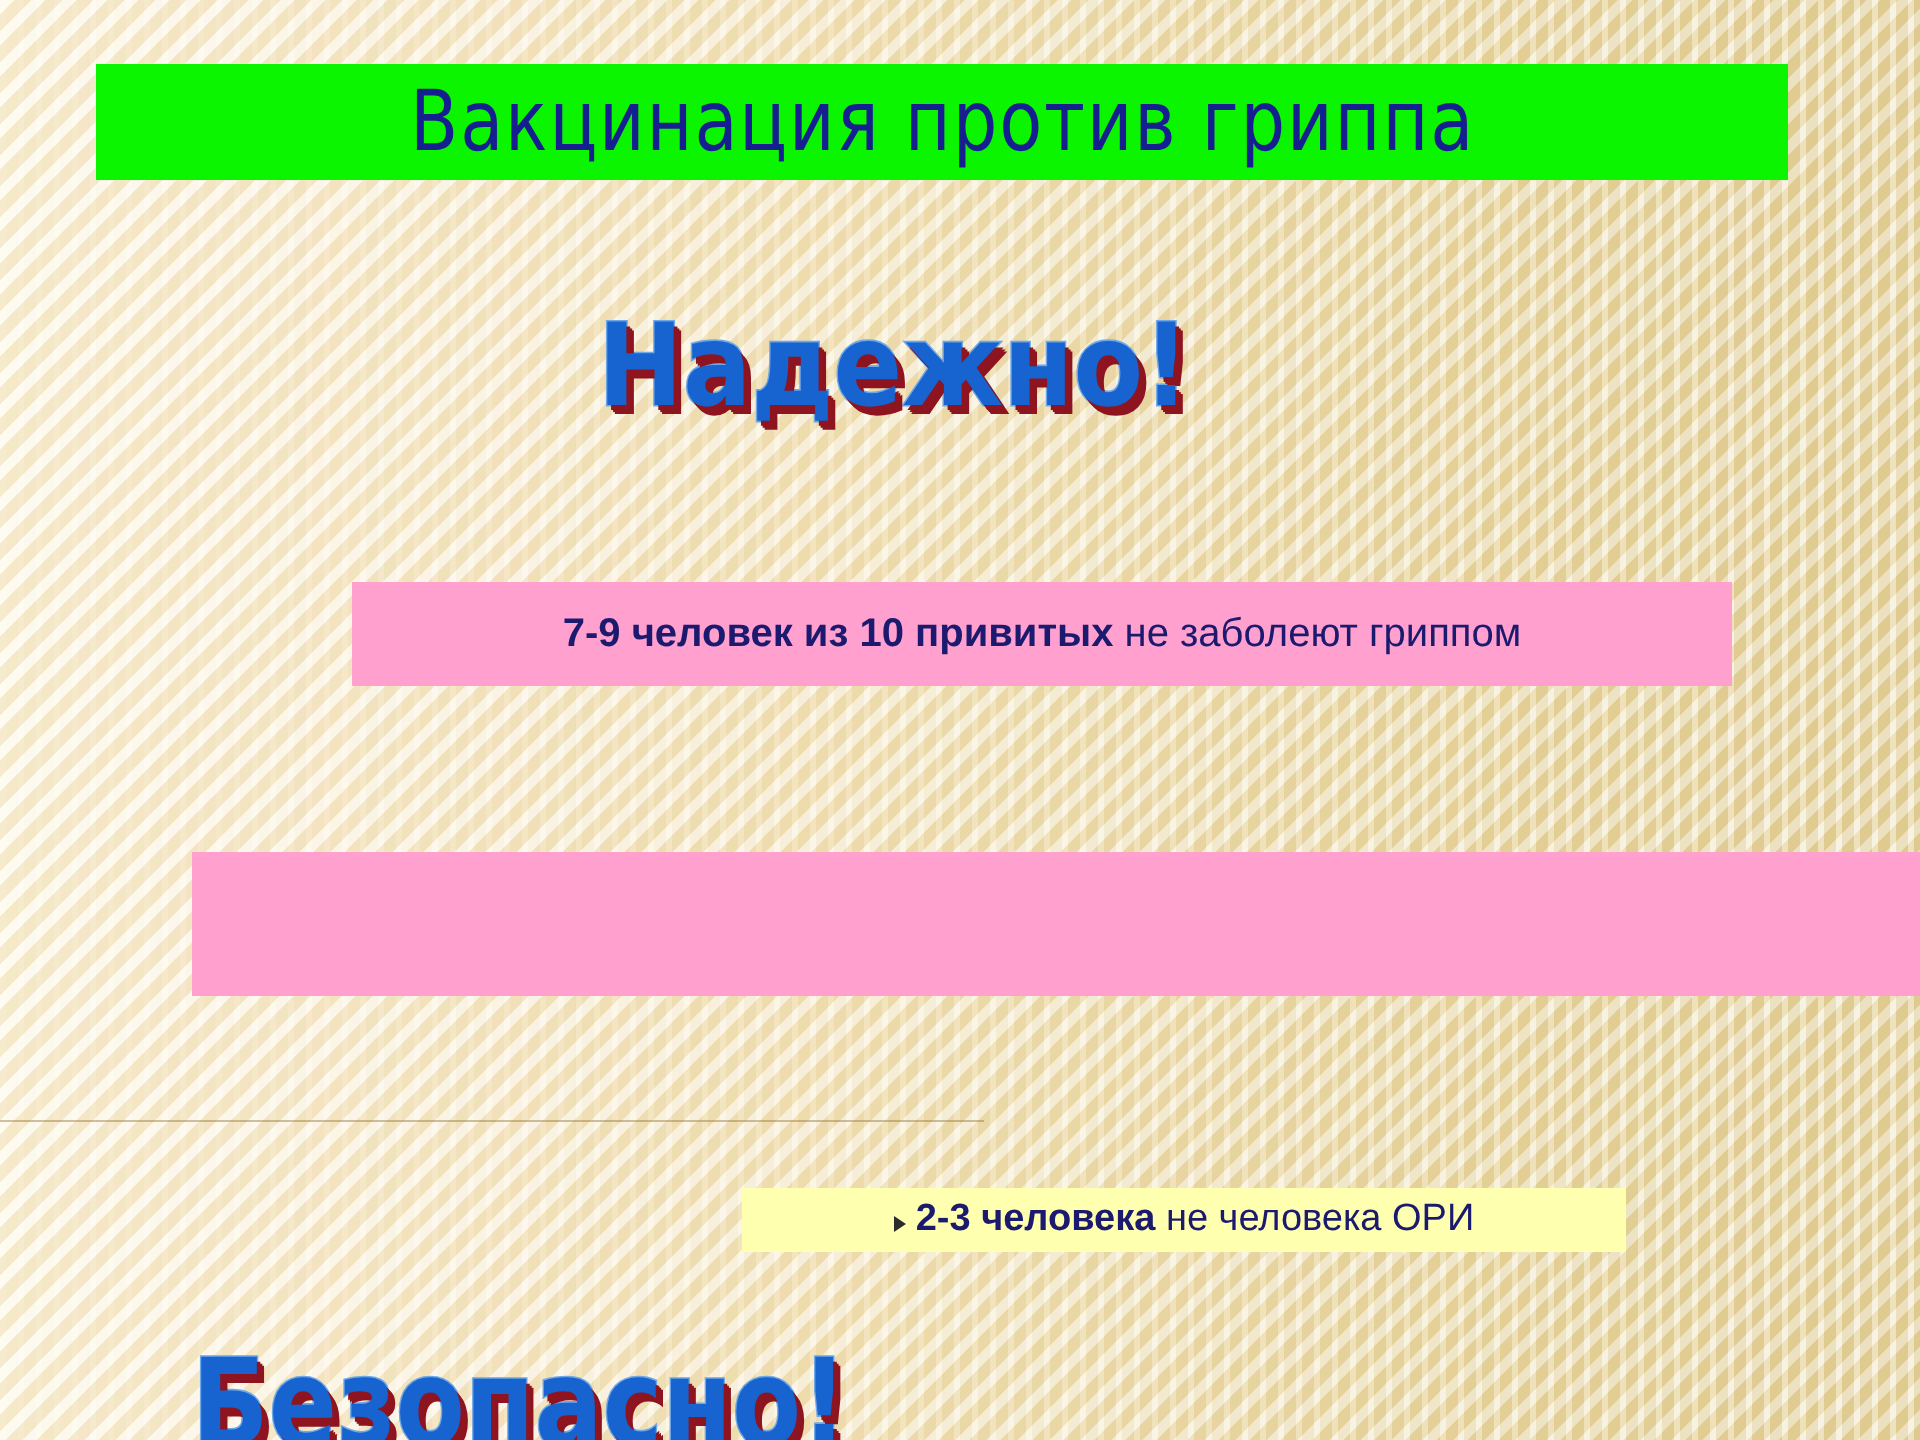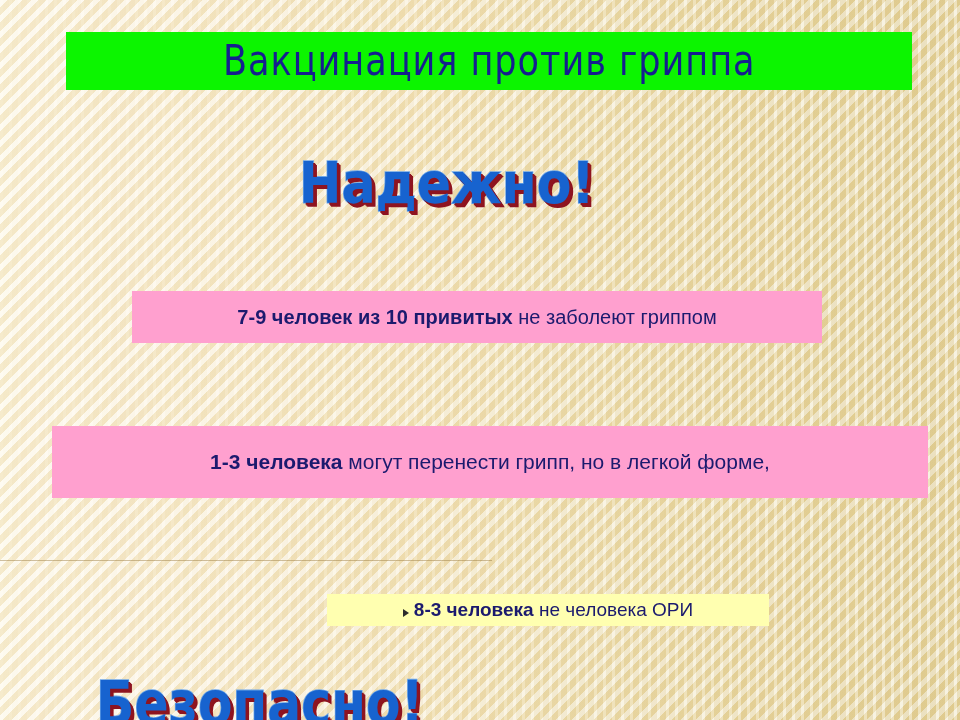--- a/index.html
+++ b/index.html
@@ -44,21 +44,21 @@
       rgba(198,170,106,0.17) 3px,
       rgba(198,170,106,0.17) 9px);
     -webkit-mask-image: linear-gradient(to right, rgba(0,0,0,0.12) 0%, rgba(0,0,0,0.35) 35%, rgba(0,0,0,0.95) 100%);
     mask-image: linear-gradient(to right, rgba(0,0,0,0.12) 0%, rgba(0,0,0,0.35) 35%, rgba(0,0,0,0.95) 100%);
   }
   #slide > * { position: relative; z-index: 2; }
 
   
   .title-banner {
     position: absolute;
-    left: 66px;
+    left: 48px;
     top: 31px;
     width: 846px;
     height: 58px;
     background: #0cf500;
     display: flex;
     align-items: center;
     justify-content: center;
   }
   .title-text {
     font-family: "Liberation Sans Narrow", "DejaVu Sans Condensed", "Liberation Sans", sans-serif;
@@ -99,20 +99,21 @@
     transform: scaleX(0.90) scaleY(1.08);
     transform-origin: left top;
   }
 
   
   .box {
     position: absolute;
     box-sizing: border-box;
     color: #1b1a6e;
     text-align: left;
+    margin-left: 44px;
   }
   .box-pink  { background: #ffa0cf; }
   .box-lemon { background: #ffffb0; }
 
   .box .ln {
     display: block;
     white-space: nowrap;
   }
   .bold { font-weight: bold; }
 
@@ -185,22 +186,21 @@
     <span class="title-text">Вакцинация против гриппа</span>
   </div>
 
   <div class="wordart" id="wa-nadezhno">Надежно!</div>
 
   <div class="box box-pink" id="box-fact-1">
     <span class="ln"><span class="bold">7-9 человек из 10 привитых</span><span> не заболеют гриппом</span></span>
   </div>
 
   <div class="box box-pink" id="box-fact-2">
-    <span class="ln"><span class="bold">1-3 человека</span><span> могут перенести грипп, но в легкой форме,</span></span>
   </div>
 
   <div class="box box-lemon" id="box-fact-3">
-    <span class="ln"><span class="bullet-tri"></span><span class="bold">8-3 человека</span><span> не человека ОРИ</span></span>
+    <span class="ln"><span class="bullet-tri"></span><span class="bold">2-3 человека</span><span> не человека ОРИ</span></span>
   </div>
 
   <div class="wordart" id="wa-bezopasno">Безопасно!</div>
 
 </div>
 
 </body></html>

